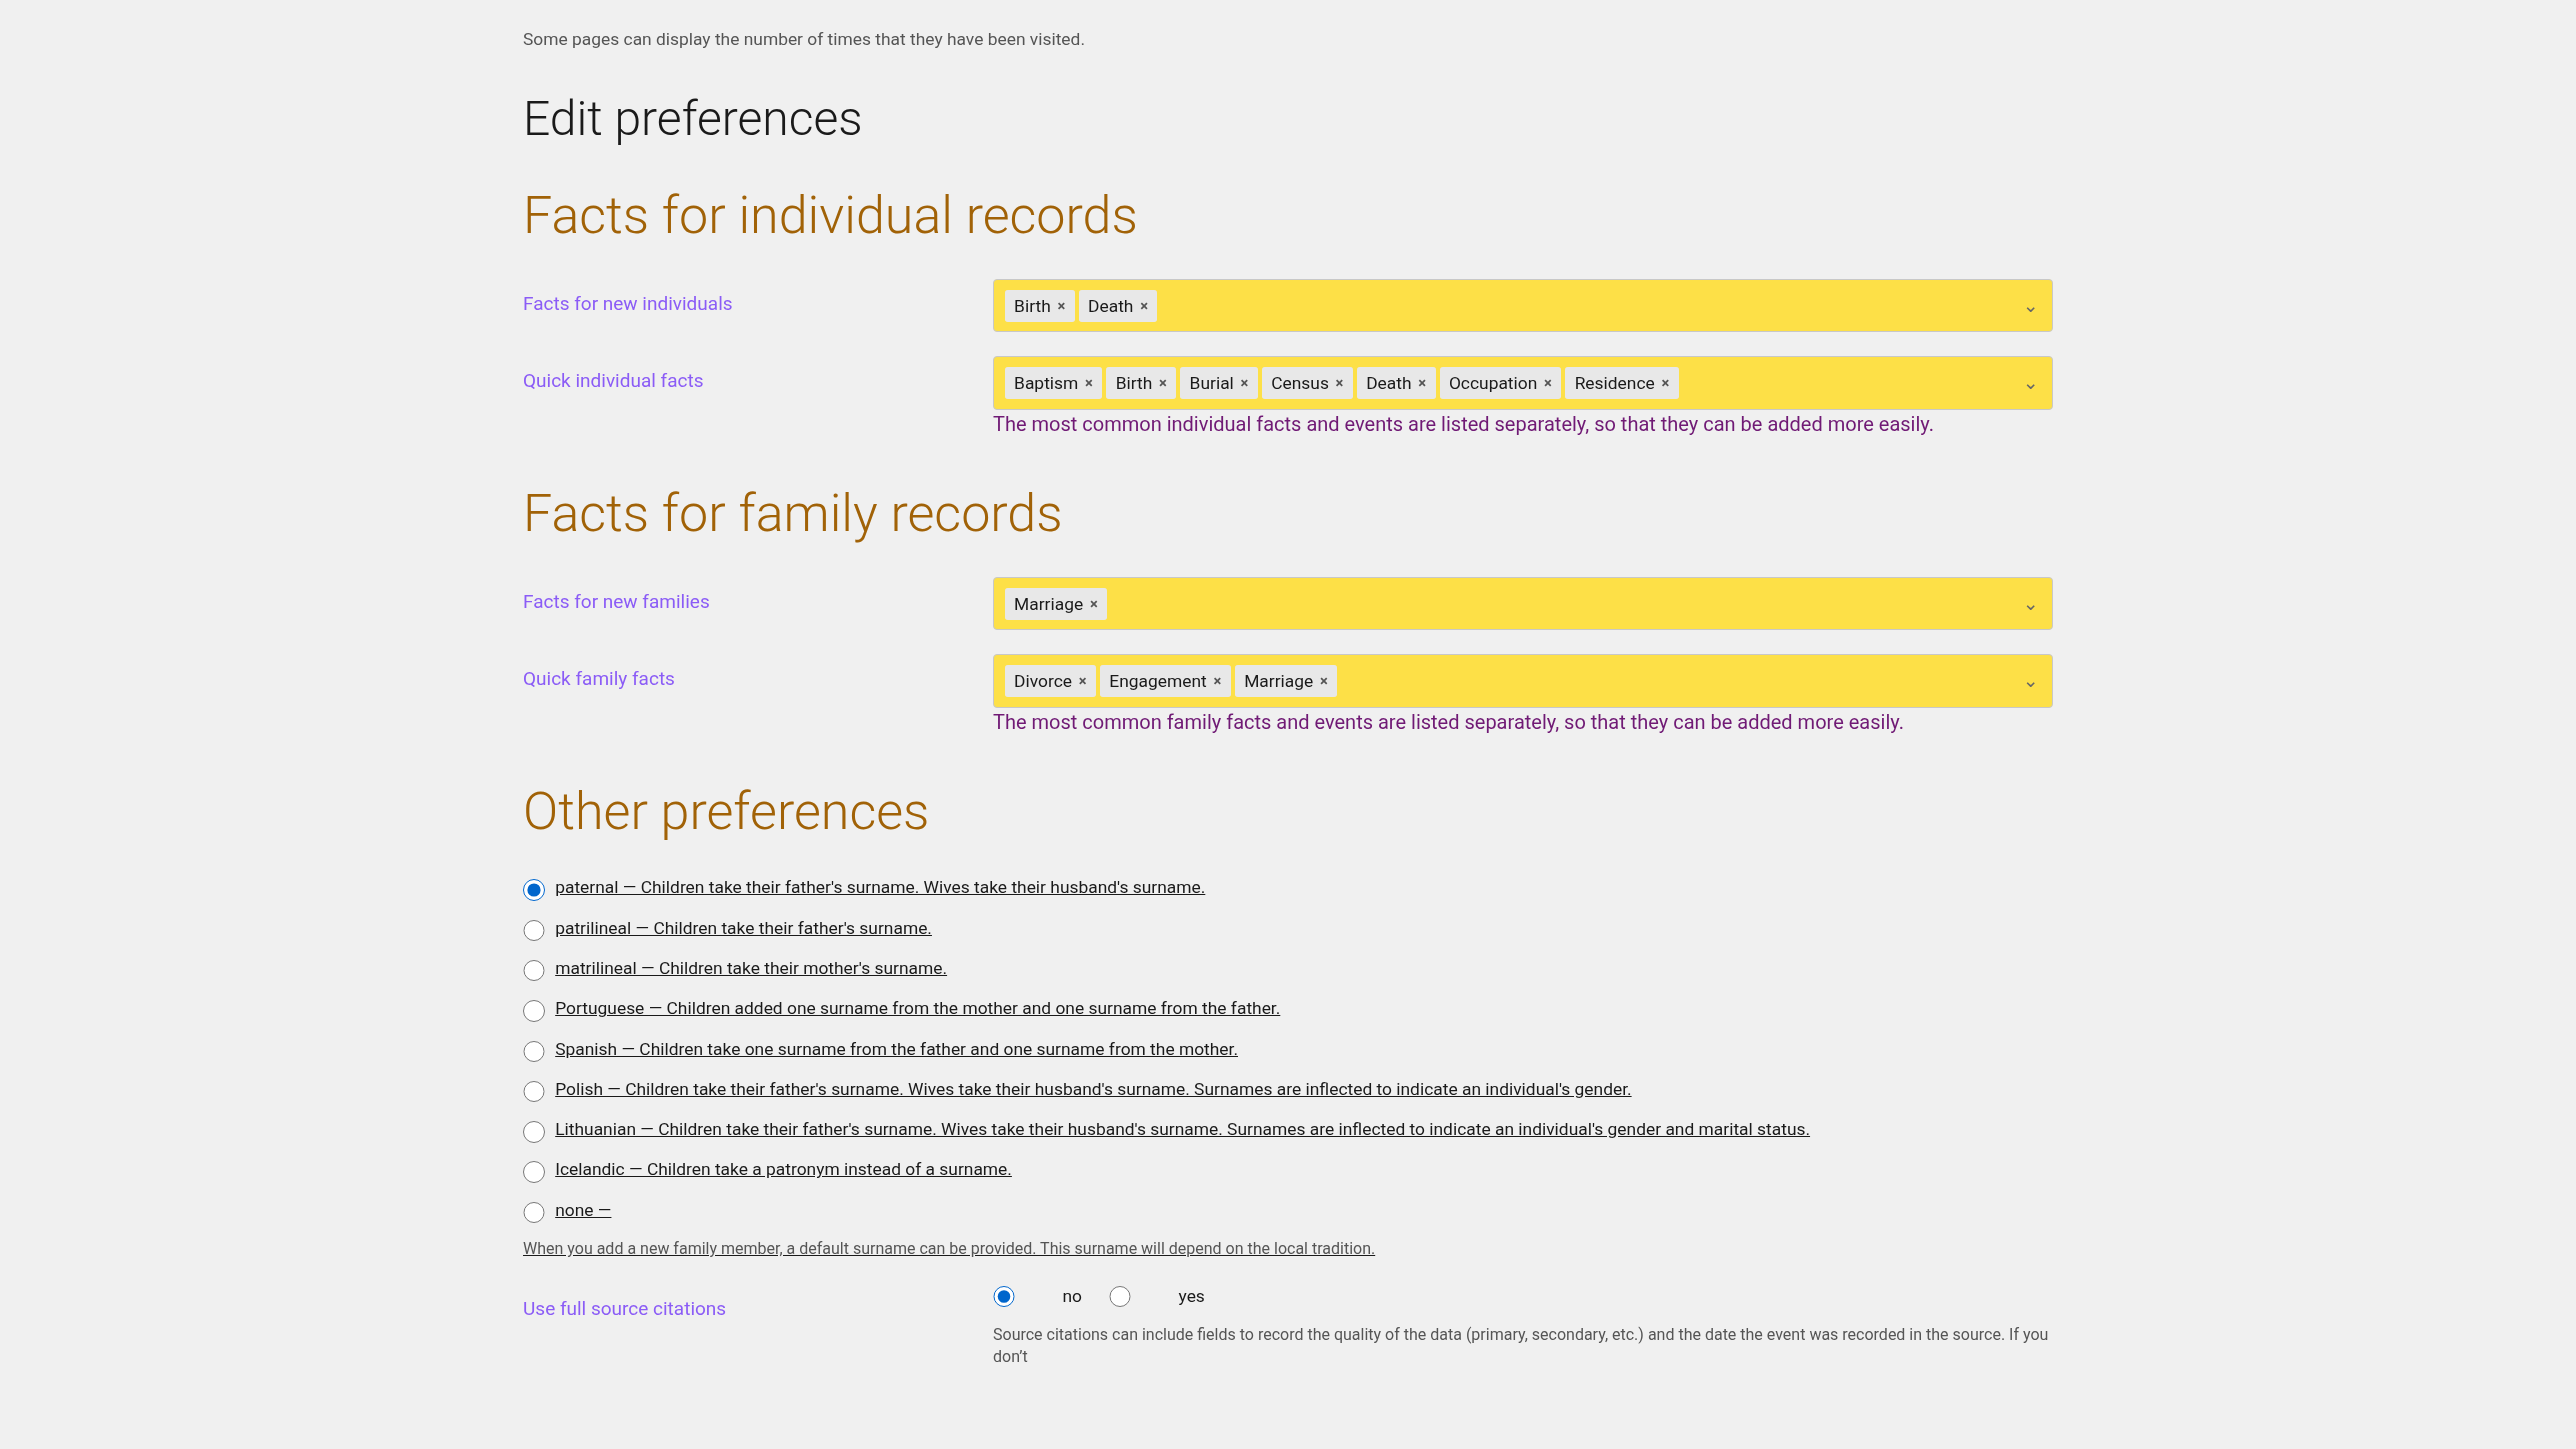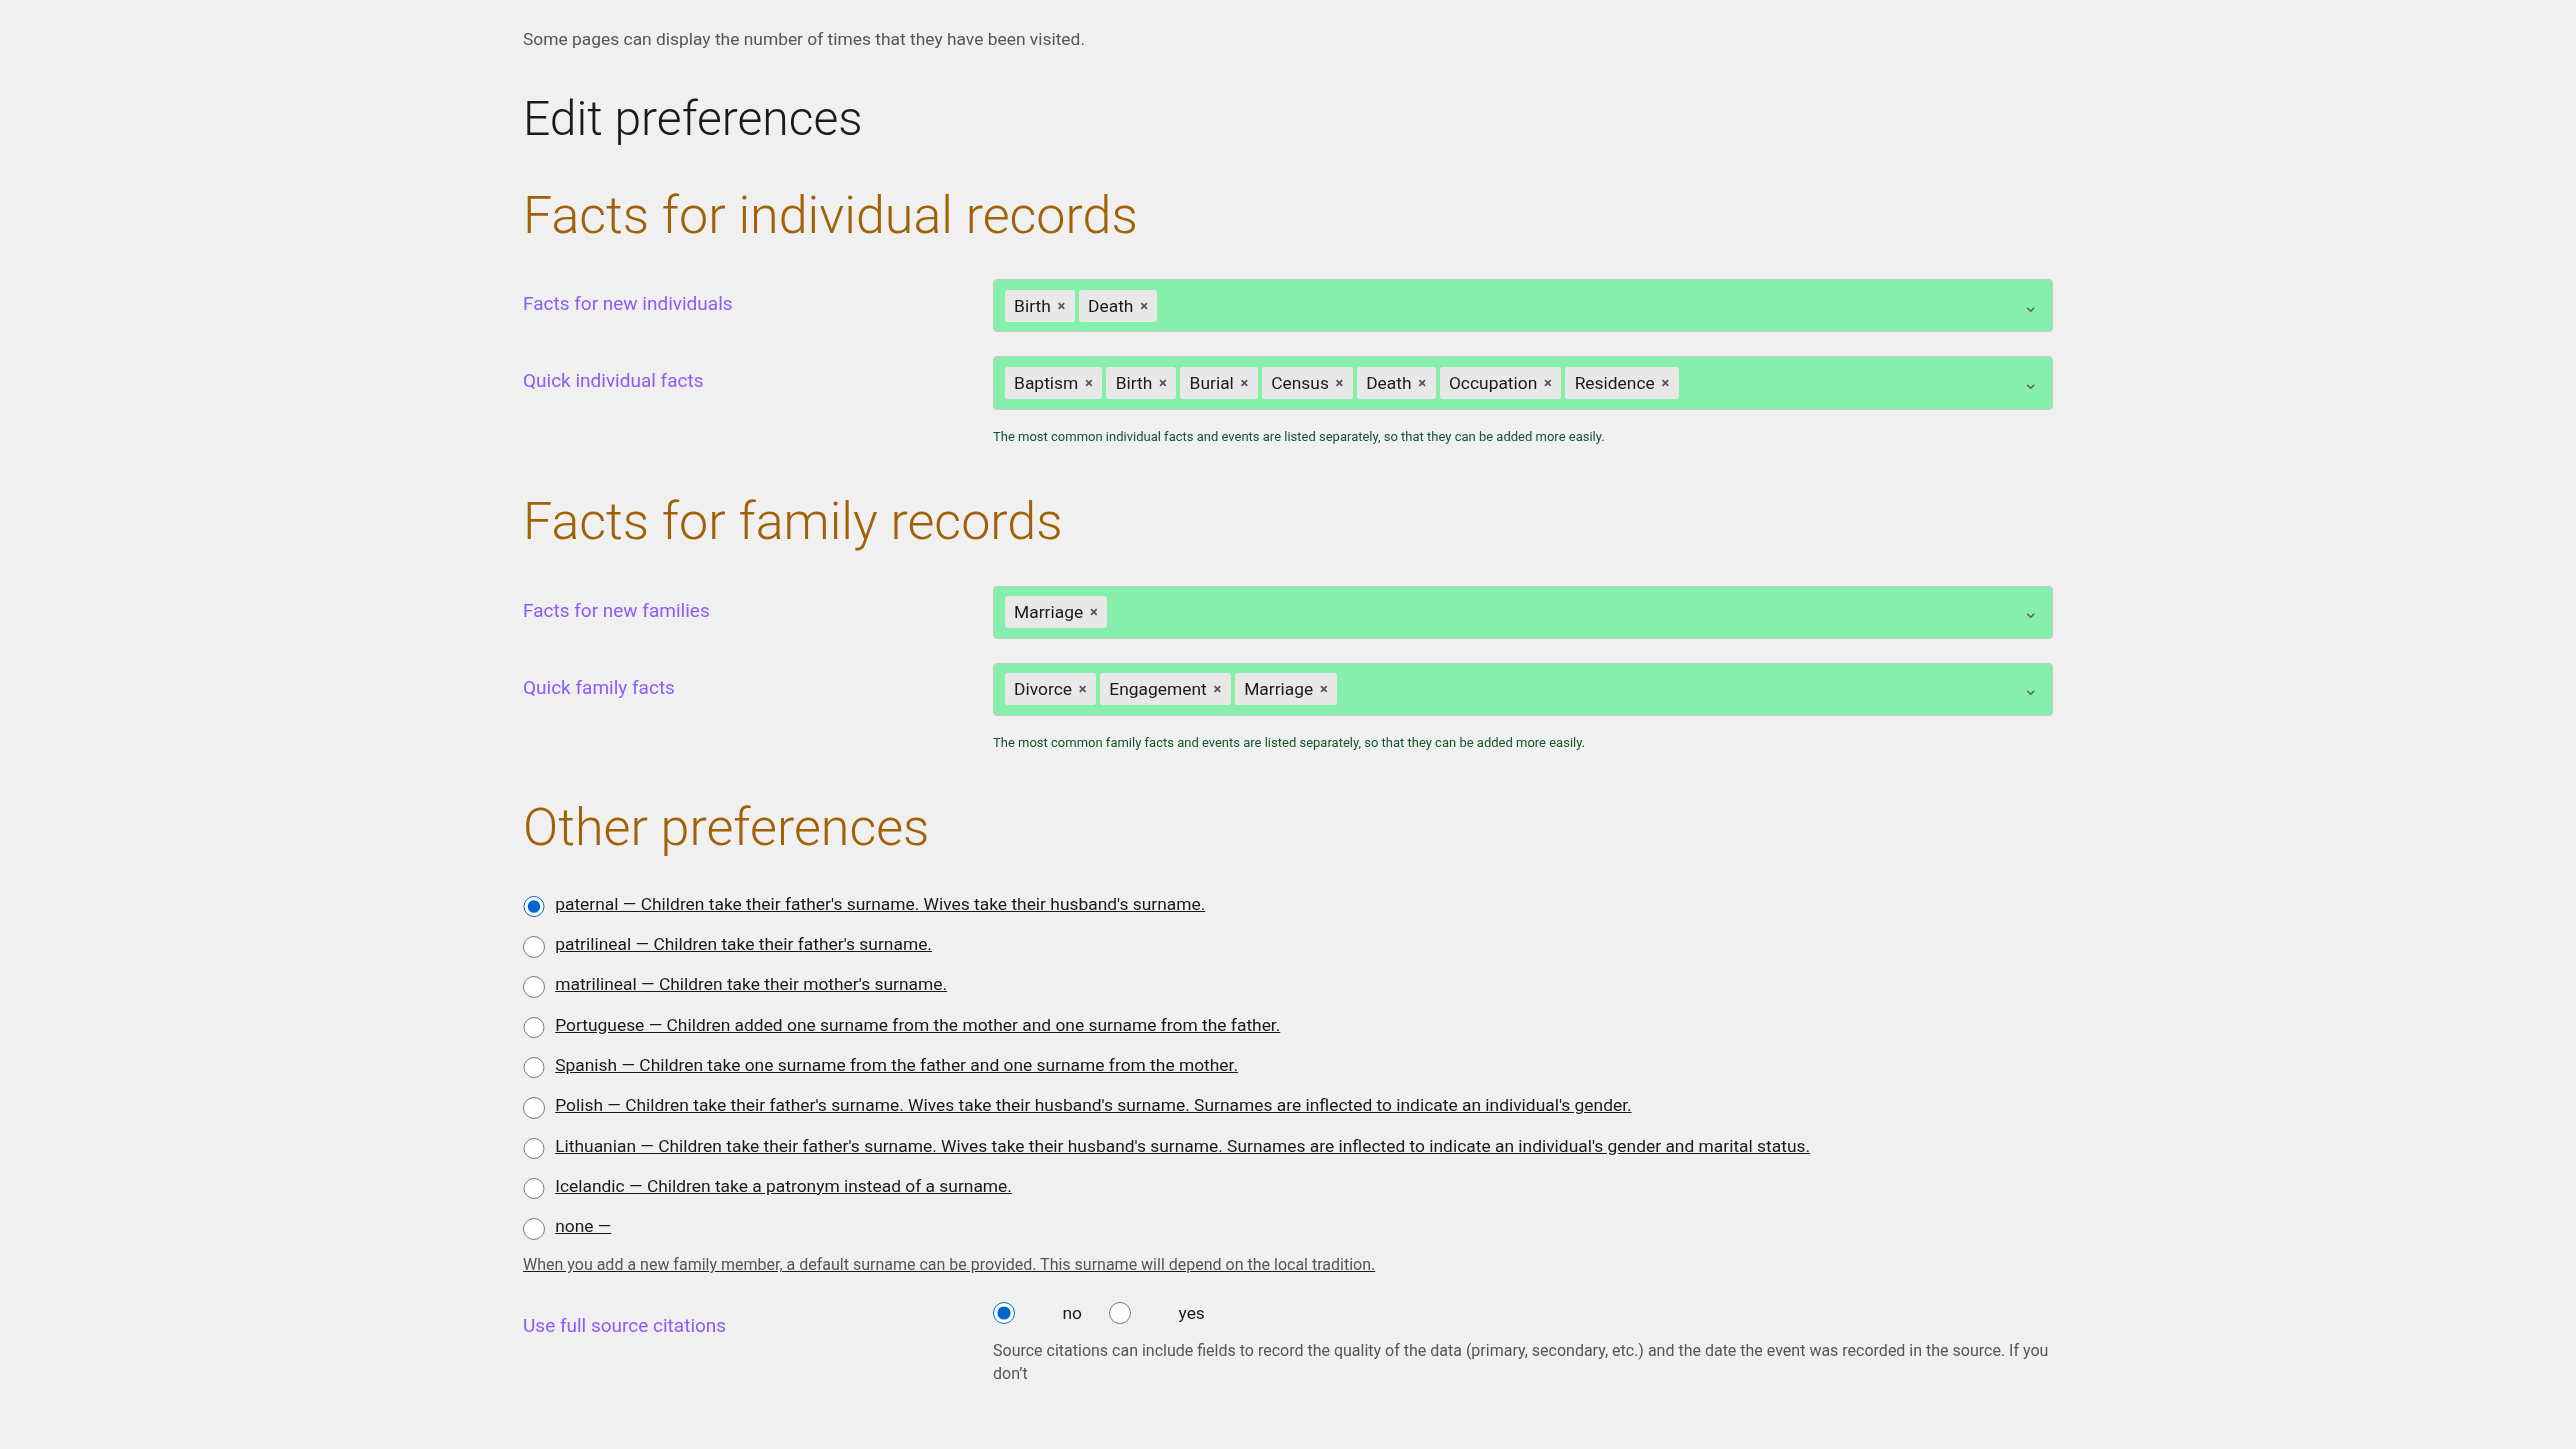--- a/index.html
+++ b/index.html
@@ -48,21 +48,21 @@
       color: #8b5cf6;
       padding-top: 12px;
     }
     .field-control {
       flex: 1;
     }
     .tag-select-box {
       display: flex;
       align-items: center;
       flex-wrap: wrap;
-      background: #86efac;
+      background: #fde047;
       border: 0.7px solid #c8c8c8;
       border-radius: 4px;
       padding: 6.7px 10.7px;
       min-height: 51px;
       position: relative;
       cursor: pointer;
     }
     .tag-select-box .chevron {
       position: absolute;
       right: 13.4px;
@@ -82,23 +82,23 @@
       color: #1a1a1a;
     }
     .tag .tag-remove {
       margin-left: 6.7px;
       color: #555;
       cursor: pointer;
       font-size: 14.8px;
       font-weight: bold;
     }
     .field-hint {
-      font-size: 13px;
-      color: #14532d;
-      margin-top: 18px;
+      font-size: 20px;
+      color: #701a75;
+      margin-top: 0;
     }
     .radio-group {
       flex: 1;
       text-decoration: underline;
     }
     .radio-option {
       display: flex;
       align-items: flex-start;
       margin-bottom: 14.8px;
       cursor: pointer;

